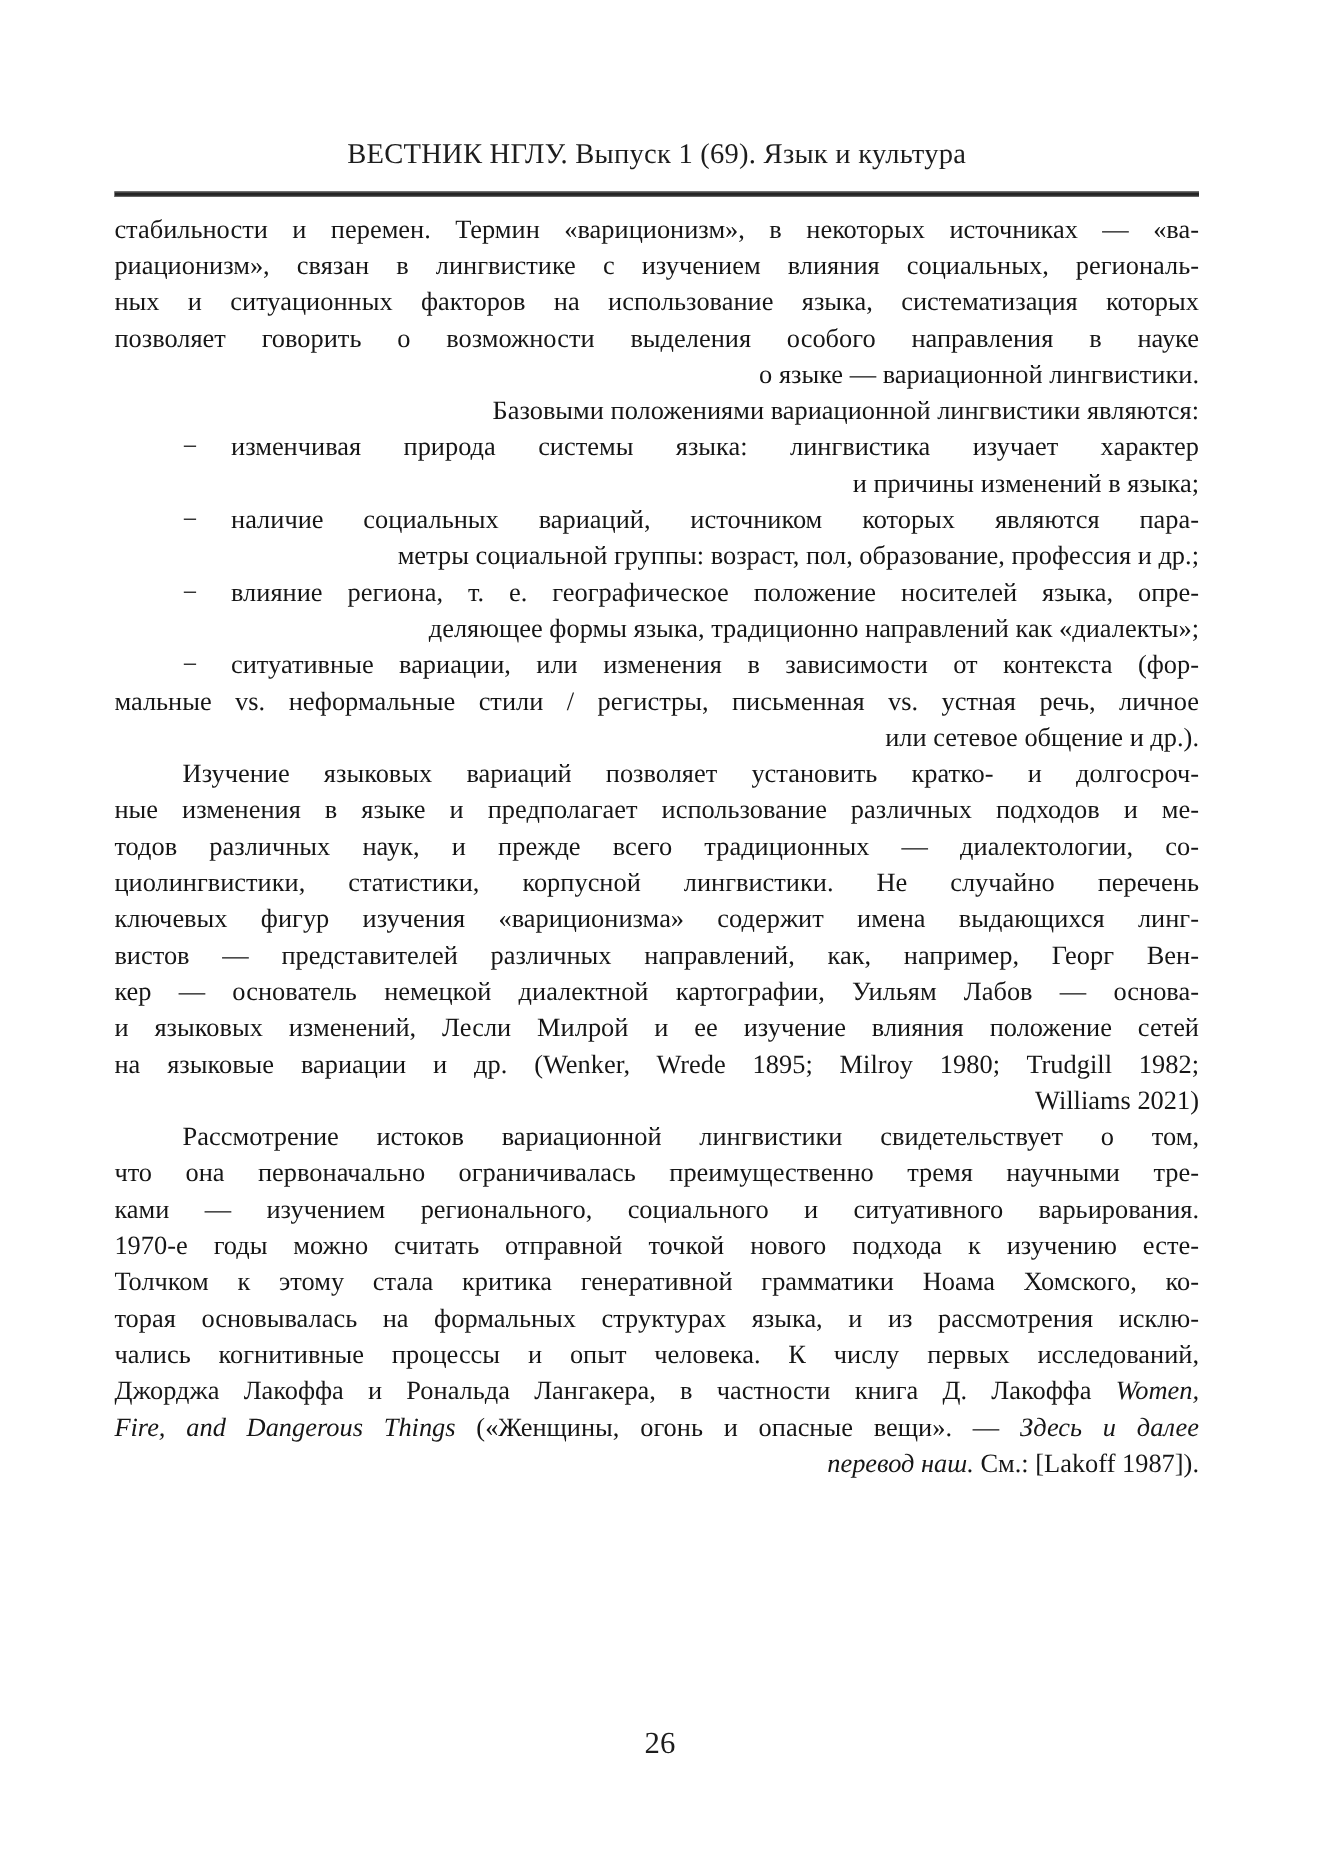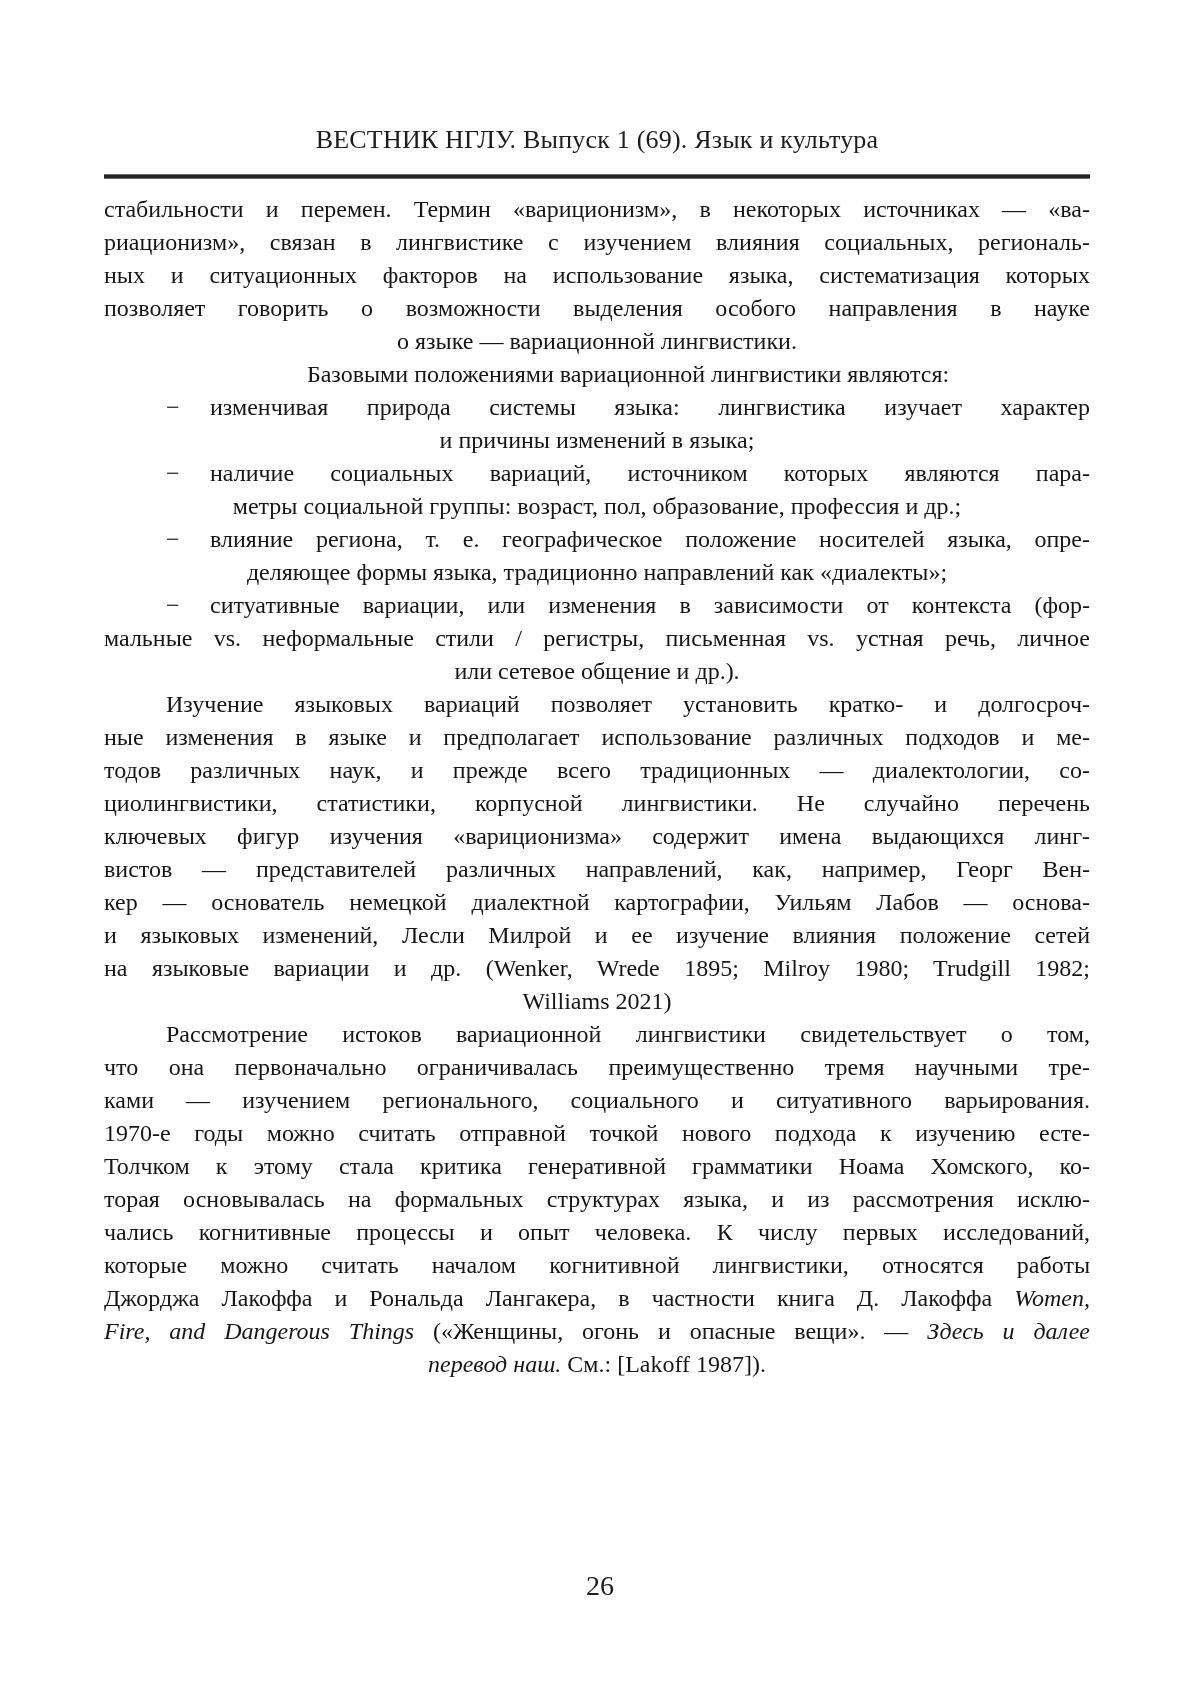--- a/index.html
+++ b/index.html
@@ -46,21 +46,21 @@
     position: absolute;
     top: 193px;
     left: 104px;
     width: 986px;
     font-size: 24px;
   }
   .line {
     position: relative;
     height: 33px;
     line-height: 33px;
-    text-align: center;
+    text-align: right;
   }
   .line.justify {
     text-align: justify;
     text-align-last: justify;
   }
   .line.indent {
     text-indent: 62px;
   }
   .line.li-first {
     padding-left: 106px;
@@ -133,21 +133,20 @@
         <div class="line"><span>Williams 2021)</span></div>
       </div>
       <div>
         <div class="line justify indent"><span>Рассмотрение истоков вариационной лингвистики свидетельствует о том,</span></div>
         <div class="line justify"><span>что она первоначально ограничивалась преимущественно тремя научными тре-</span></div>
         <div class="line justify"><span>ками — изучением регионального, социального и ситуативного варьирования.</span></div>
         <div class="line justify"><span>1970-е годы можно считать отправной точкой нового подхода к изучению есте-</span></div>
         <div class="line justify"><span>Толчком к этому стала критика генеративной грамматики Ноама Хомского, ко-</span></div>
         <div class="line justify"><span>торая основывалась на формальных структурах языка, и из рассмотрения исклю-</span></div>
         <div class="line justify"><span>чались когнитивные процессы и опыт человека. К числу первых исследований,</span></div>
-        <div class="line justify"><span>которые можно считать началом когнитивной лингвистики, относятся работы</span></div>
         <div class="line justify"><span>Джорджа Лакоффа и Рональда Лангакера, в частности книга Д. Лакоффа </span><span class="italic">Women,</span></div>
         <div class="line justify"><span class="italic">Fire, and Dangerous Things</span><span> («Женщины, огонь и опасные вещи». — </span><span class="italic">Здесь и далее</span></div>
         <div class="line"><span class="italic">перевод наш.</span><span> См.: [Lakoff 1987]).</span></div>
       </div>
     </div>
 
   <div class="page-number">26</div>
 </div>
 
 </body></html>

